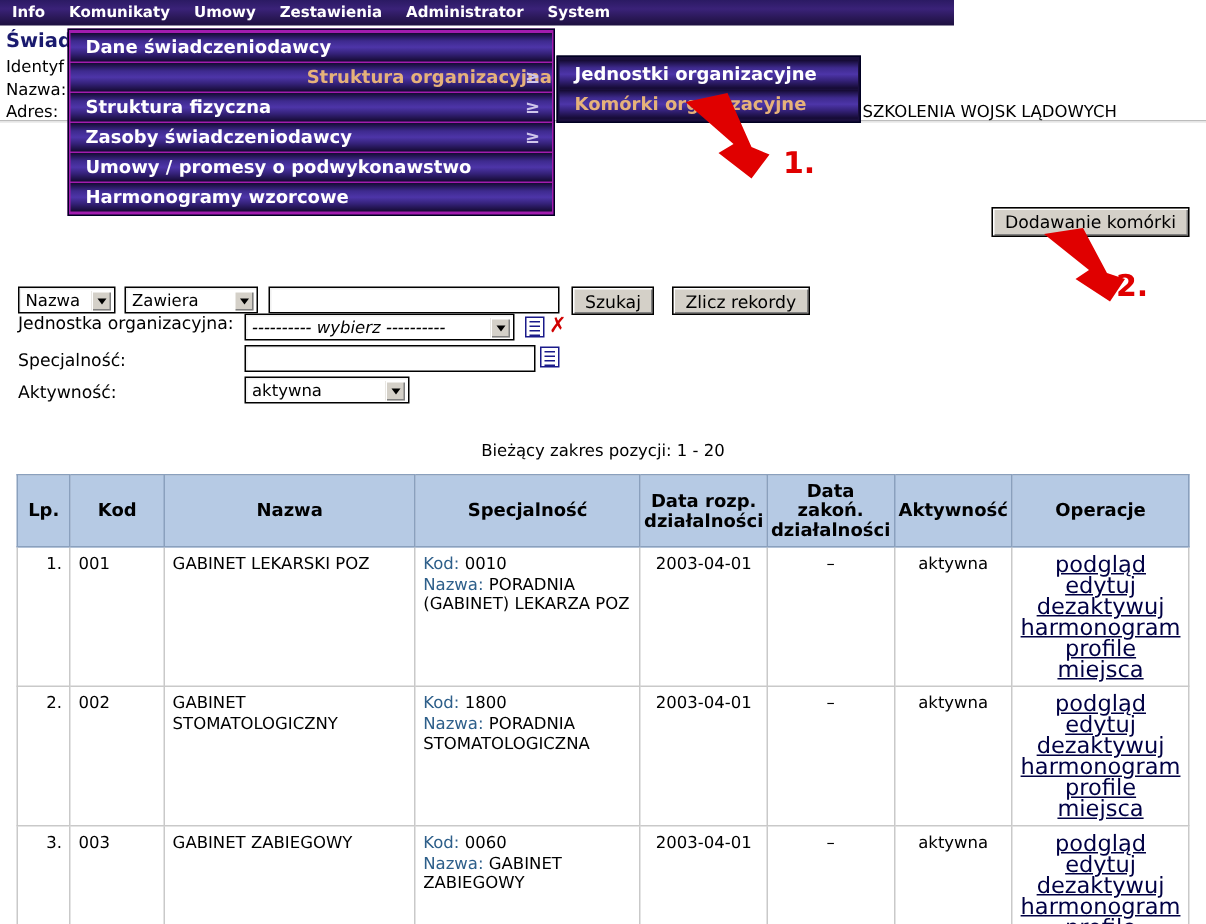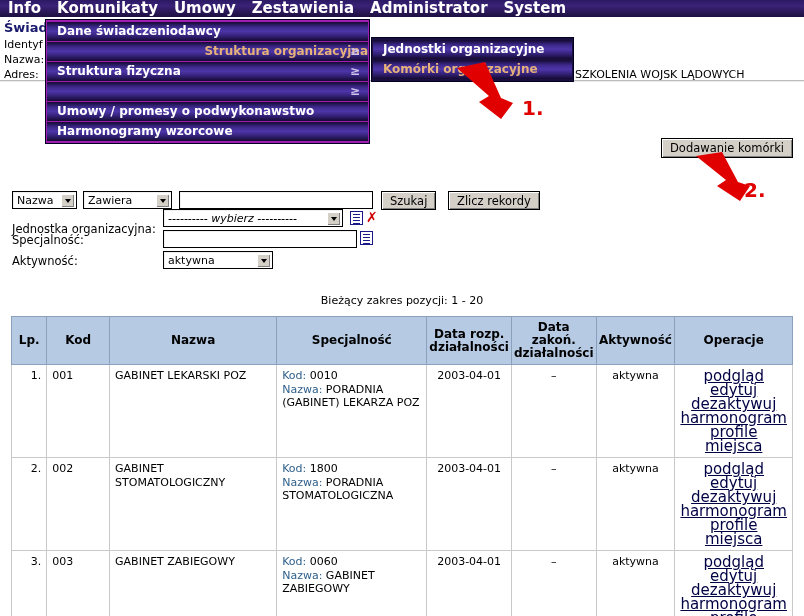--- a/index.html
+++ b/index.html
@@ -10,24 +10,24 @@
     background: #ffffff;
     font-family: "DejaVu Sans", "Liberation Sans", sans-serif;
     font-size: 11px;
     color: #000000;
     overflow: hidden;
   }
   #root { position: relative; width: 804px; height: 616px; overflow: hidden; }
 
   
   .menubar {
-    position: absolute; left: 0; top: 0; width: 804px; height: 17px;
+    position: absolute; left: 0; top: 0; width: 636px; height: 17px;
     background: linear-gradient(to bottom, #2b1a63 0%, #3a2278 35%, #2a1857 70%, #1d1040 100%);
     display: flex; align-items: center;
-    font-weight: bold; font-size: 15px;
+    font-weight: bold; font-size: 10px;
     white-space: nowrap;
     z-index: 40;
   }
   .menubar .mi {
     color: #ffffff; padding: 0 8px; line-height: 17px; cursor: default;
   }
   .menubar .mi.active { color: #e8b87a; }
 
   
   .infoblock {
@@ -242,20 +242,21 @@
     </div>
     <div class="row hl">
       <span>Struktura organizacyjna</span>
       <span class="arrow">≥</span>
     </div>
     <div class="row">
       <span>Struktura fizyczna</span>
       <span class="arrow">≥</span>
     </div>
     <div class="row">
+      <span>Zasoby świadczeniodawcy</span>
       <span class="arrow">≥</span>
     </div>
     <div class="row">
       <span>Umowy / promesy o podwykonawstwo</span>
     </div>
     <div class="row">
       <span>Harmonogramy wzorcowe</span>
     </div>
   </div>
 
@@ -283,21 +284,21 @@
           <i></i>
         </span>
     </div>
 
     <input class="ftext" style="position: absolute; left: 179px; top: 1px; width: 194px;" type="text" value="">
 
     <button class="fbtn" style="position:absolute; left:381px; top:1px;">Szukaj</button>
 
     <button class="fbtn" style="position:absolute; left:448px; top:1px;">Zlicz rekordy</button>
 
-    <span class="flabel" style="left:12px; top:32px;">Jednostka organizacyjna:</span>
+    <span class="flabel" style="left:12px; top:18px;">Jednostka organizacyjna:</span>
     <div class="fsel" style="position:absolute; left:163px; top:19px; width:180px;font-style:italic;">
       <span class="txt">---------- wybierz ----------</span>
       <span class="arrowbox">
           <i></i>
         </span>
     </div>
     <span class="listicon" style="left:350px; top:21px;"></span>
     <span class="xicon" style="left:366px; top:20px;">✗</span>
 
     <span class="flabel" style="left:12px; top:43px;">Specjalność:</span>

